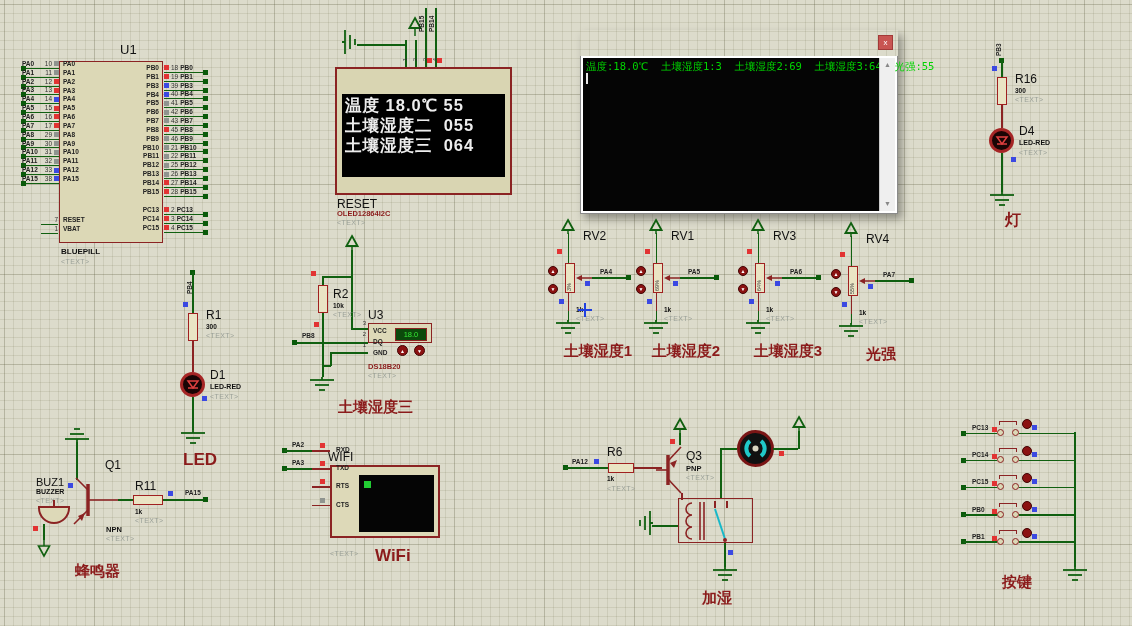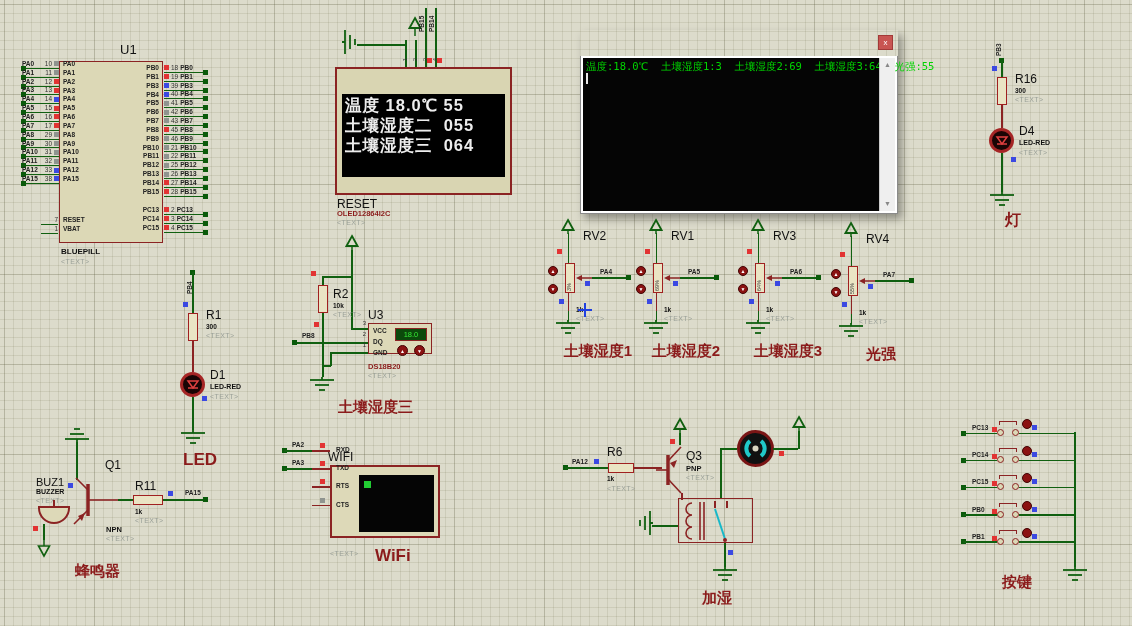--- a/index.html
+++ b/index.html
@@ -676,21 +676,21 @@
     <span class="wh" style="left:50px;top:122px;width:38px"></span>
     <span class="wv" style="left:50px;top:122px;height:14px"></span>
     <span class="wh" style="left:42px;top:135px;width:9px"></span>
     <svg class="abs" style="left:29px;top:147px" width="26" height="16">
       <line x1="13" y1="0" x2="13" y2="3" stroke="#106010" stroke-width="1.8"></line>
         <line x1="1" y1="3" x2="25" y2="3" stroke="#106010" stroke-width="1.8"></line>
         <line x1="6" y1="8" x2="20" y2="8" stroke="#106010" stroke-width="1.8"></line>
         <line x1="10" y1="13" x2="16" y2="13" stroke="#106010" stroke-width="1.8"></line>
     </svg>
     <div class="ref" style="left:88px;top:78px">U3</div>
-    <div class="abs" style="left:88px;top:93px;width:64px;height:31px;background:#ddd9b8;border:1.5px solid #8b2323;box-sizing:border-box">
+    <div class="abs" style="left:88px;top:93px;width:64px;height:20px;background:#ddd9b8;border:1.5px solid #8b2323;box-sizing:border-box">
       <div style="position:absolute;left:4px;top:3px">
 
       <div style="height:11px;font-size:6.5px;font-weight:600;color:#222">VCC</div>
           <div style="height:11px;font-size:6.5px;font-weight:600;color:#222">DQ</div>
           <div style="height:11px;font-size:6.5px;font-weight:600;color:#222">GND</div>
         </div>
       <div class="abs" style="left:26px;top:4px;width:32px;height:13px;background:#0b4a0b;border:1px solid #8b2323;color:#35e835;font-size:7.5px;text-align:center;line-height:12px;box-sizing:border-box">18.0</div>
       <div class="pbtn" style="left:28px;top:21px;width:11px;height:11px;line-height:10px">▲</div>
       <div class="pbtn" style="left:45px;top:21px;width:11px;height:11px;line-height:10px">▼</div>
     </div>

